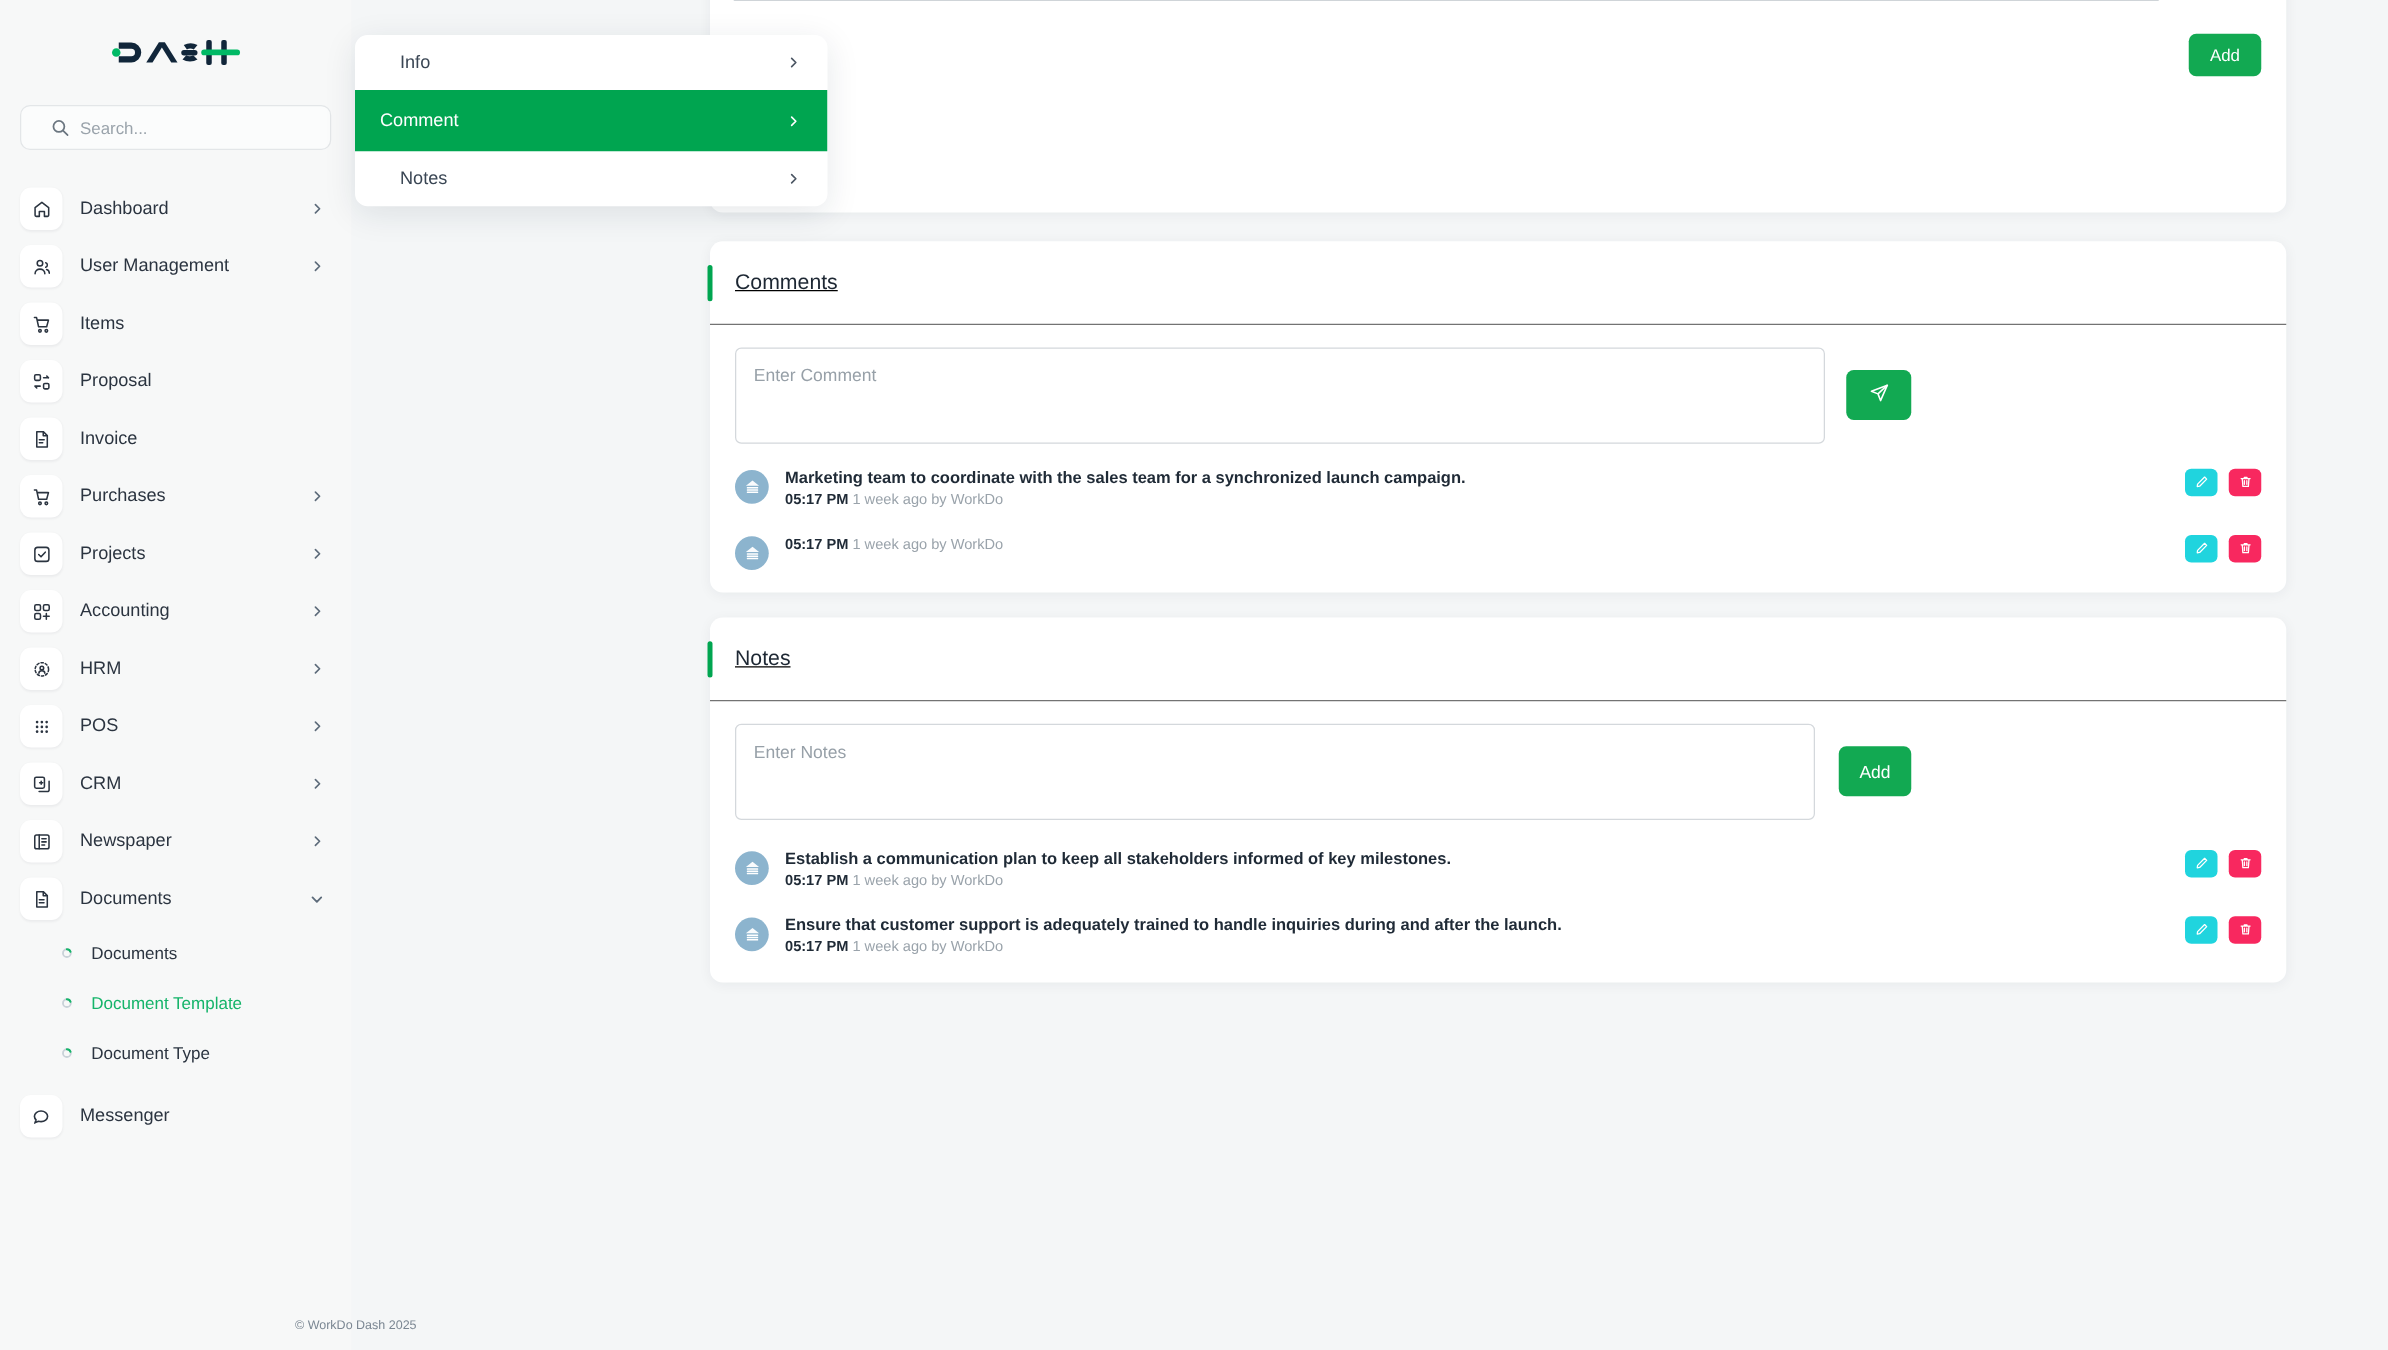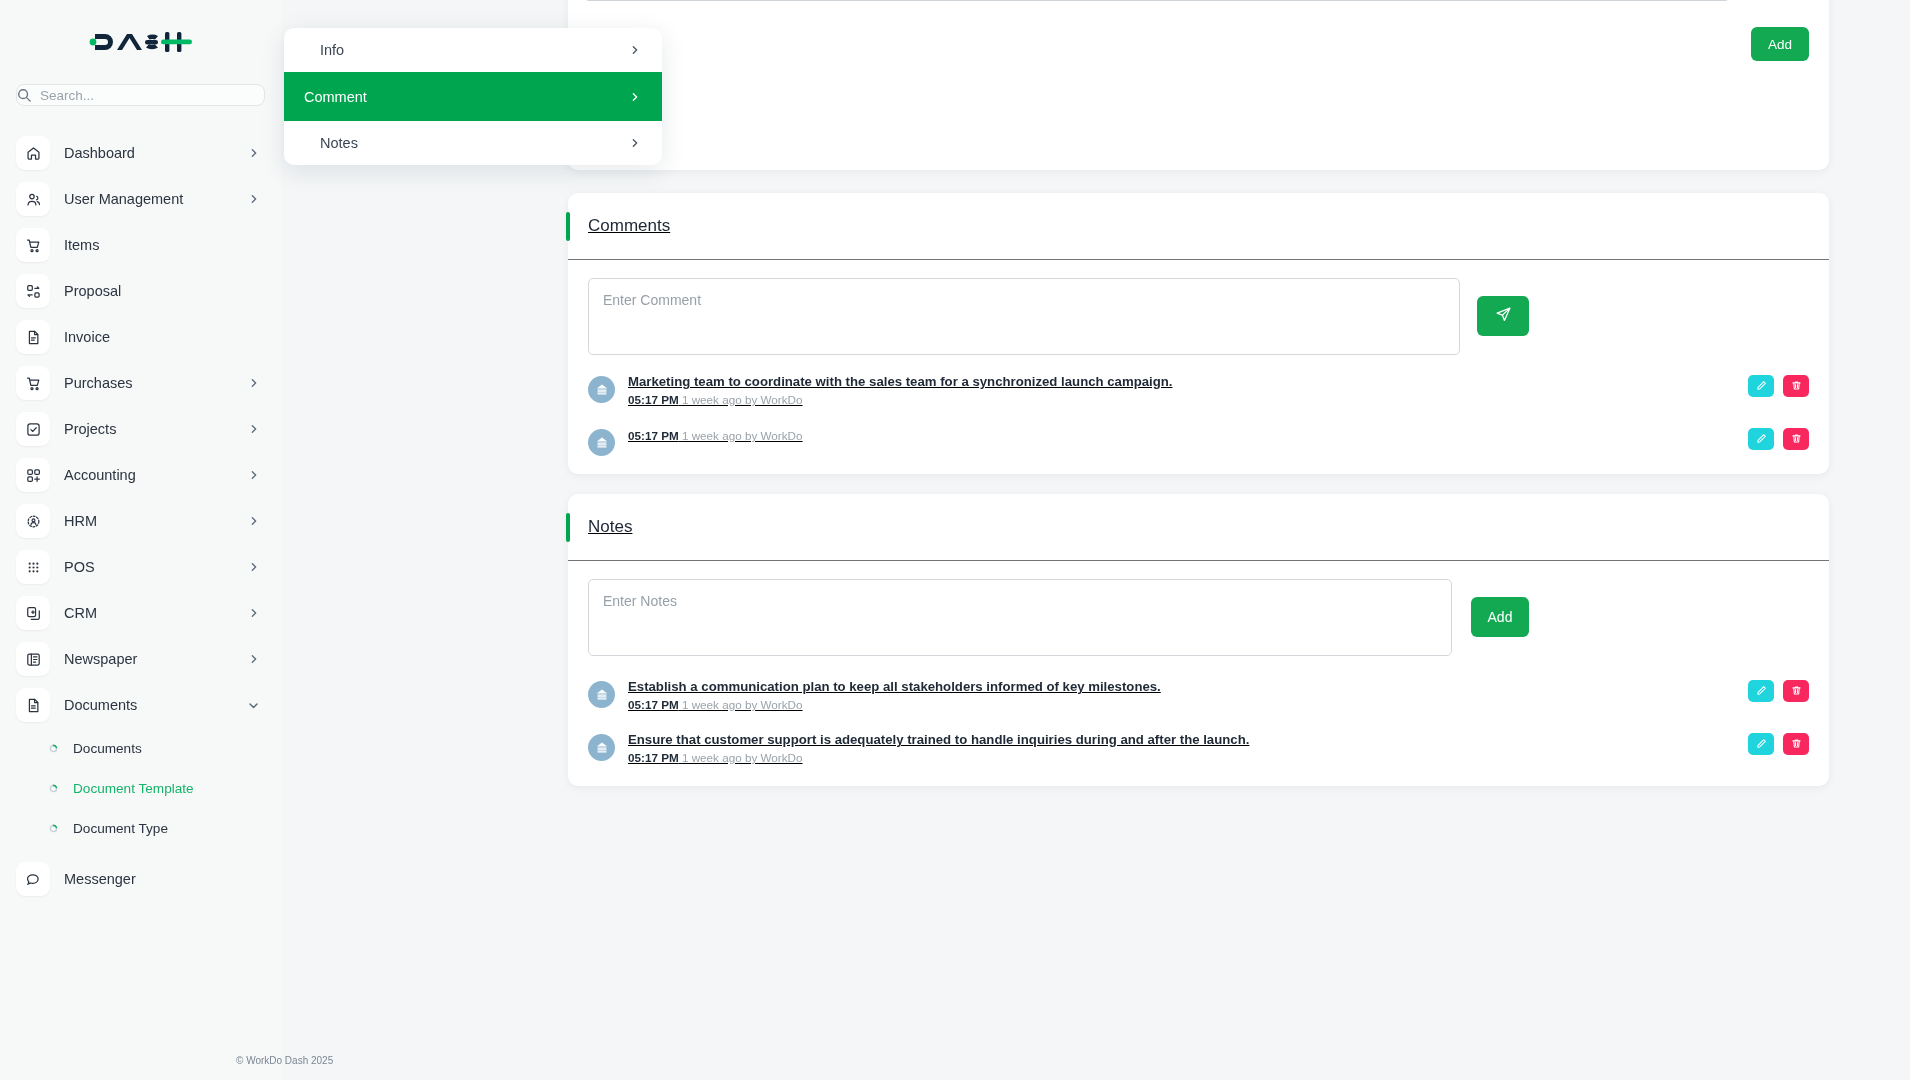--- a/index.html
+++ b/index.html
@@ -17,24 +17,24 @@
     width: 281px; height: 1080px;
     background: #f7f8f8;
     overflow: hidden;
   }
   #logo-wrap {
     height: 84px; display: flex; align-items: center; justify-content: center;
   }
   .logo-svg { display:block; }
 
   #search-box {
-    margin: 0 16px; height: 22px;
+    margin: 0 16px; height: 36px;
     border: 1px solid #e3e6e8; border-radius: 8px;
     background: #fbfcfc;
-    display: flex; align-items: center; padding: 0 0; gap: 9px;
+    display: flex; align-items: center; padding: 0 24px; gap: 9px;
   }
   #search-box .s-ico { flex: none; display:flex; }
   #search-input {
     border: none; outline: none; background: transparent;
     font-family: "Liberation Sans", sans-serif;
     font-size: 13.5px; color: #3a4category; color:#3c4858; width: 100%;
   }
   #search-input::placeholder { color: #9aa3ab; }
 
   #nav { margin-top: 24px; }
@@ -162,21 +162,21 @@
     display: flex; align-items: flex-start; gap: 13px;
     padding: 0 20px 0 20px;
     height: 53px; margin-top: 0;
   }
   .av {
     width: 27px; height: 27px; flex: none; border-radius: 50%;
     background: #8cb4ce;
     display: flex; align-items: center; justify-content: center;
     margin-top: 3px;
   }
-  .entry-text { flex: 1; padding-top: 0px; text-decoration: underline; }
+  .entry-text { flex: 1; padding-top: 0px; }
   .entry-title {
     font-size: 13.2px; color: #1f2a36; font-weight: bold;
     line-height: 17px;
   }
   .entry-meta { font-size: 11.7px; color: #9aa3ab; margin-top: 2px; line-height: 15px; }
   .entry-meta b { color: #1f2a36; font-weight: bold; }
   .entry-actions { display: flex; gap: 9px; flex: none; margin-top: 2px; }
   .act {
     width: 26px; height: 22px; border: none; border-radius: 5px;
     display: flex; align-items: center; justify-content: center; cursor: pointer;

